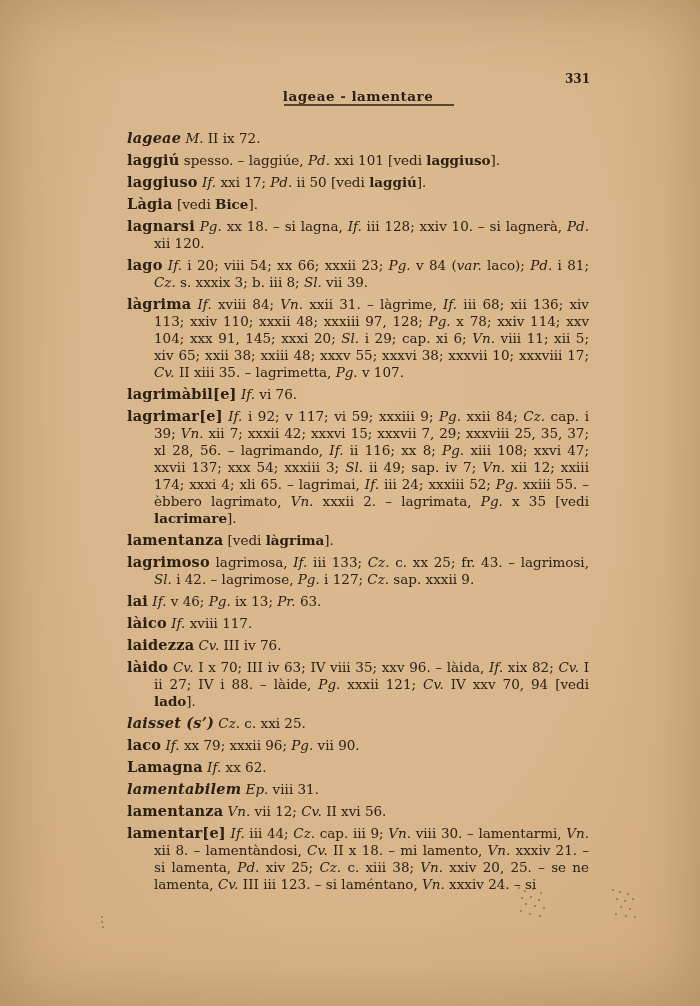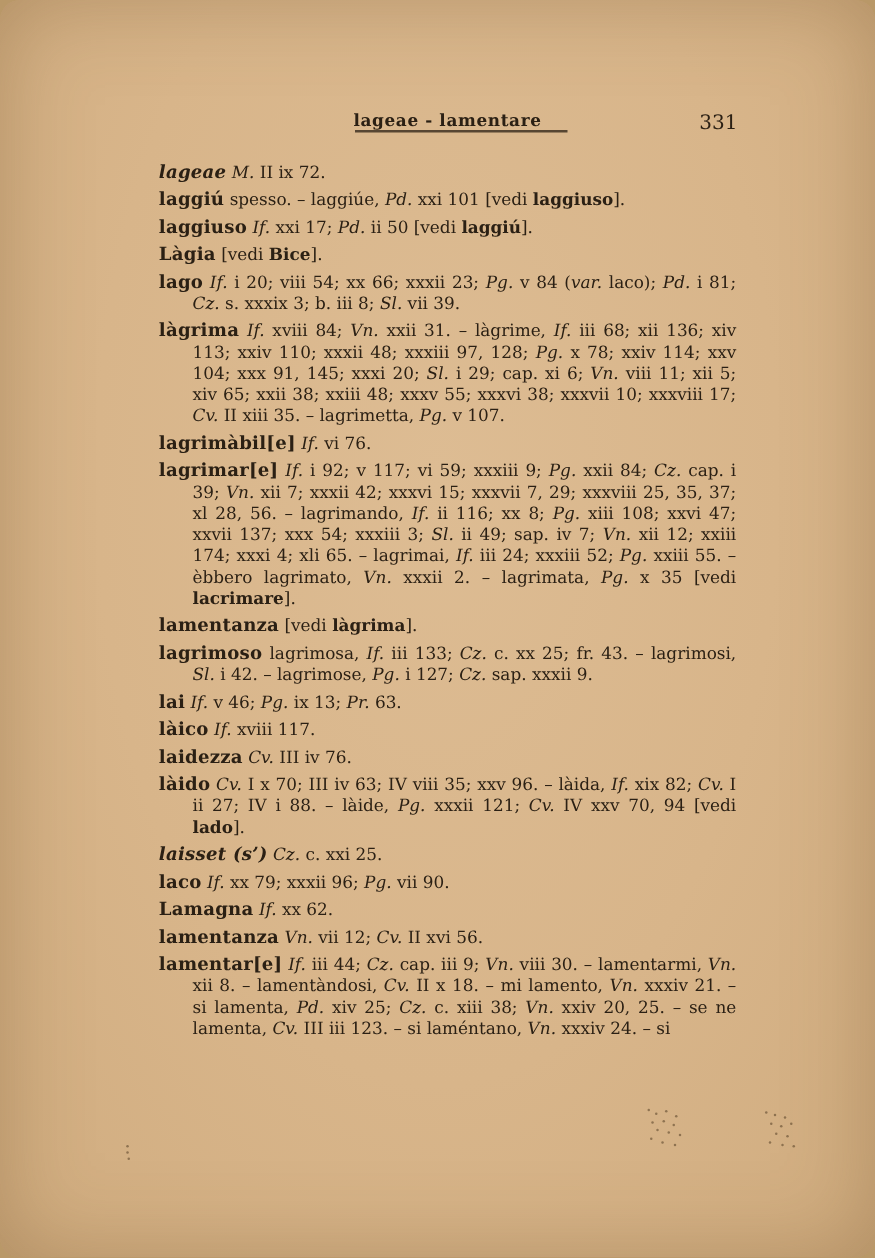--- a/index.html
+++ b/index.html
@@ -25,23 +25,23 @@
     letter-spacing: 0.5px;
   }
   .header-rule {
     position: absolute;
     top: 104px; left: 284px;
     width: 170px; height: 1.5px;
     background: rgba(43, 32, 20, 0.75);
   }
   .page-number {
     position: absolute;
-    top: 88px; right: 110px;
-    font-weight: normal;
-    font-size: 16px;
+    top: 72px; right: 110px;
+    font-weight: bold;
+    font-size: 12px;
   }
   .entries {
     position: absolute;
     top: 129px; left: 127px; width: 462px;
   }
   .entry {
     padding-left: 27px;
     text-indent: -27px;
     font-size: 13.5px;
     line-height: 17px;
@@ -85,33 +85,35 @@
     <span class="header-title">lageae - lamentare</span>
   </div>
   <div class="header-rule"></div>
   <span class="page-number">331</span>
 
   <div class="entries">
       <div class="entry"><span class="head bi">lageae</span><span class="seg-i"> M.</span><span class="seg-n"> II ix 72.</span></div>
       <div class="entry"><span class="head b">laggiú</span><span class="seg-n"> spesso. – laggiúe, </span><span class="seg-i">Pd.</span><span class="seg-n"> xxi 101 [vedi </span><span class="seg-b">laggiuso</span><span class="seg-n">].</span></div>
       <div class="entry"><span class="head b">laggiuso</span><span class="seg-i"> If.</span><span class="seg-n"> xxi 17; </span><span class="seg-i">Pd.</span><span class="seg-n"> ii 50 [vedi </span><span class="seg-b">laggiú</span><span class="seg-n">].</span></div>
       <div class="entry"><span class="head b">Làgia</span><span class="seg-n"> [vedi </span><span class="seg-b">Bice</span><span class="seg-n">].</span></div>
+      <div class="entry"><span class="head b">lagnarsi</span><span class="seg-i"> Pg.</span><span class="seg-n"> xx 18. – si lagna, </span><span class="seg-i">If.</span><span class="seg-n"> iii 128; xxiv 10. – si lagnerà, </span><span class="seg-i">Pd.</span><span class="seg-n"> xii 120.</span></div>
       <div class="entry"><span class="head b">lago</span><span class="seg-i"> If.</span><span class="seg-n"> i 20; viii 54; xx 66; xxxii 23; </span><span class="seg-i">Pg.</span><span class="seg-n"> v 84 (</span><span class="seg-i">var.</span><span class="seg-n"> laco); </span><span class="seg-i">Pd.</span><span class="seg-n"> i 81; </span><span class="seg-i">Cz.</span><span class="seg-n"> s. xxxix 3; b. iii 8; </span><span class="seg-i">Sl.</span><span class="seg-n"> vii 39.</span></div>
       <div class="entry"><span class="head b">làgrima</span><span class="seg-i"> If.</span><span class="seg-n"> xviii 84; </span><span class="seg-i">Vn.</span><span class="seg-n"> xxii 31. – làgrime, </span><span class="seg-i">If.</span><span class="seg-n"> iii 68; xii 136; xiv 113; xxiv 110; xxxii 48; xxxiii 97, 128; </span><span class="seg-i">Pg.</span><span class="seg-n"> x 78; xxiv 114; xxv 104; xxx 91, 145; xxxi 20; </span><span class="seg-i">Sl.</span><span class="seg-n"> i 29; cap. xi 6; </span><span class="seg-i">Vn.</span><span class="seg-n"> viii 11; xii 5; xiv 65; xxii 38; xxiii 48; xxxv 55; xxxvi 38; xxxvii 10; xxxviii 17; </span><span class="seg-i">Cv.</span><span class="seg-n"> II xiii 35. – lagrimetta, </span><span class="seg-i">Pg.</span><span class="seg-n"> v 107.</span></div>
       <div class="entry"><span class="head b">lagrimàbil[e]</span><span class="seg-i"> If.</span><span class="seg-n"> vi 76.</span></div>
       <div class="entry"><span class="head b">lagrimar[e]</span><span class="seg-i"> If.</span><span class="seg-n"> i 92; v 117; vi 59; xxxiii 9; </span><span class="seg-i">Pg.</span><span class="seg-n"> xxii 84; </span><span class="seg-i">Cz.</span><span class="seg-n"> cap. i 39; </span><span class="seg-i">Vn.</span><span class="seg-n"> xii 7; xxxii 42; xxxvi 15; xxxvii 7, 29; xxxviii 25, 35, 37; xl 28, 56. – lagrimando, </span><span class="seg-i">If.</span><span class="seg-n"> ii 116; xx 8; </span><span class="seg-i">Pg.</span><span class="seg-n"> xiii 108; xxvi 47; xxvii 137; xxx 54; xxxiii 3; </span><span class="seg-i">Sl.</span><span class="seg-n"> ii 49; sap. iv 7; </span><span class="seg-i">Vn.</span><span class="seg-n"> xii 12; xxiii 174; xxxi 4; xli 65. – lagrimai, </span><span class="seg-i">If.</span><span class="seg-n"> iii 24; xxxiii 52; </span><span class="seg-i">Pg.</span><span class="seg-n"> xxiii 55. – èbbero lagrimato, </span><span class="seg-i">Vn.</span><span class="seg-n"> xxxii 2. – lagrimata, </span><span class="seg-i">Pg.</span><span class="seg-n"> x 35 [vedi </span><span class="seg-b">lacrimare</span><span class="seg-n">].</span></div>
       <div class="entry"><span class="head b">lamentanza</span><span class="seg-n"> [vedi </span><span class="seg-b">làgrima</span><span class="seg-n">].</span></div>
       <div class="entry"><span class="head b">lagrimoso</span><span class="seg-n"> lagrimosa, </span><span class="seg-i">If.</span><span class="seg-n"> iii 133; </span><span class="seg-i">Cz.</span><span class="seg-n"> c. xx 25; fr. 43. – lagrimosi, </span><span class="seg-i">Sl.</span><span class="seg-n"> i 42. – lagrimose, </span><span class="seg-i">Pg.</span><span class="seg-n"> i 127; </span><span class="seg-i">Cz.</span><span class="seg-n"> sap. xxxii 9.</span></div>
       <div class="entry"><span class="head b">lai</span><span class="seg-i"> If.</span><span class="seg-n"> v 46; </span><span class="seg-i">Pg.</span><span class="seg-n"> ix 13; </span><span class="seg-i">Pr.</span><span class="seg-n"> 63.</span></div>
       <div class="entry"><span class="head b">làico</span><span class="seg-i"> If.</span><span class="seg-n"> xviii 117.</span></div>
       <div class="entry"><span class="head b">laidezza</span><span class="seg-i"> Cv.</span><span class="seg-n"> III iv 76.</span></div>
       <div class="entry"><span class="head b">làido</span><span class="seg-i"> Cv.</span><span class="seg-n"> I x 70; III iv 63; IV viii 35; xxv 96. – làida, </span><span class="seg-i">If.</span><span class="seg-n"> xix 82; </span><span class="seg-i">Cv.</span><span class="seg-n"> I ii 27; IV i 88. – làide, </span><span class="seg-i">Pg.</span><span class="seg-n"> xxxii 121; </span><span class="seg-i">Cv.</span><span class="seg-n"> IV xxv 70, 94 [vedi </span><span class="seg-b">lado</span><span class="seg-n">].</span></div>
       <div class="entry"><span class="head bi">laisset (s’)</span><span class="seg-i"> Cz.</span><span class="seg-n"> c. xxi 25.</span></div>
       <div class="entry"><span class="head b">laco</span><span class="seg-i"> If.</span><span class="seg-n"> xx 79; xxxii 96; </span><span class="seg-i">Pg.</span><span class="seg-n"> vii 90.</span></div>
       <div class="entry"><span class="head b">Lamagna</span><span class="seg-i"> If.</span><span class="seg-n"> xx 62.</span></div>
+      <div class="entry"><span class="head bi">lamentabilem</span><span class="seg-i"> Ep.</span><span class="seg-n"> viii 31.</span></div>
       <div class="entry"><span class="head b">lamentanza</span><span class="seg-i"> Vn.</span><span class="seg-n"> vii 12; </span><span class="seg-i">Cv.</span><span class="seg-n"> II xvi 56.</span></div>
       <div class="entry"><span class="head b">lamentar[e]</span><span class="seg-i"> If.</span><span class="seg-n"> iii 44; </span><span class="seg-i">Cz.</span><span class="seg-n"> cap. iii 9; </span><span class="seg-i">Vn.</span><span class="seg-n"> viii 30. – lamentarmi, </span><span class="seg-i">Vn.</span><span class="seg-n"> xii 8. – lamentàndosi, </span><span class="seg-i">Cv.</span><span class="seg-n"> II x 18. – mi lamento, </span><span class="seg-i">Vn.</span><span class="seg-n"> xxxiv 21. – si lamenta, </span><span class="seg-i">Pd.</span><span class="seg-n"> xiv 25; </span><span class="seg-i">Cz.</span><span class="seg-n"> c. xiii 38; </span><span class="seg-i">Vn.</span><span class="seg-n"> xxiv 20, 25. – se ne lamenta, </span><span class="seg-i">Cv.</span><span class="seg-n"> III iii 123. – si laméntano, </span><span class="seg-i">Vn.</span><span class="seg-n"> xxxiv 24. – si</span></div>
     </div>
 
   <div class="speckle noise-1"></div>
   <div class="speckle noise-2"></div>
   <div class="mark-left"></div>
 </div>
 
 </body></html>

